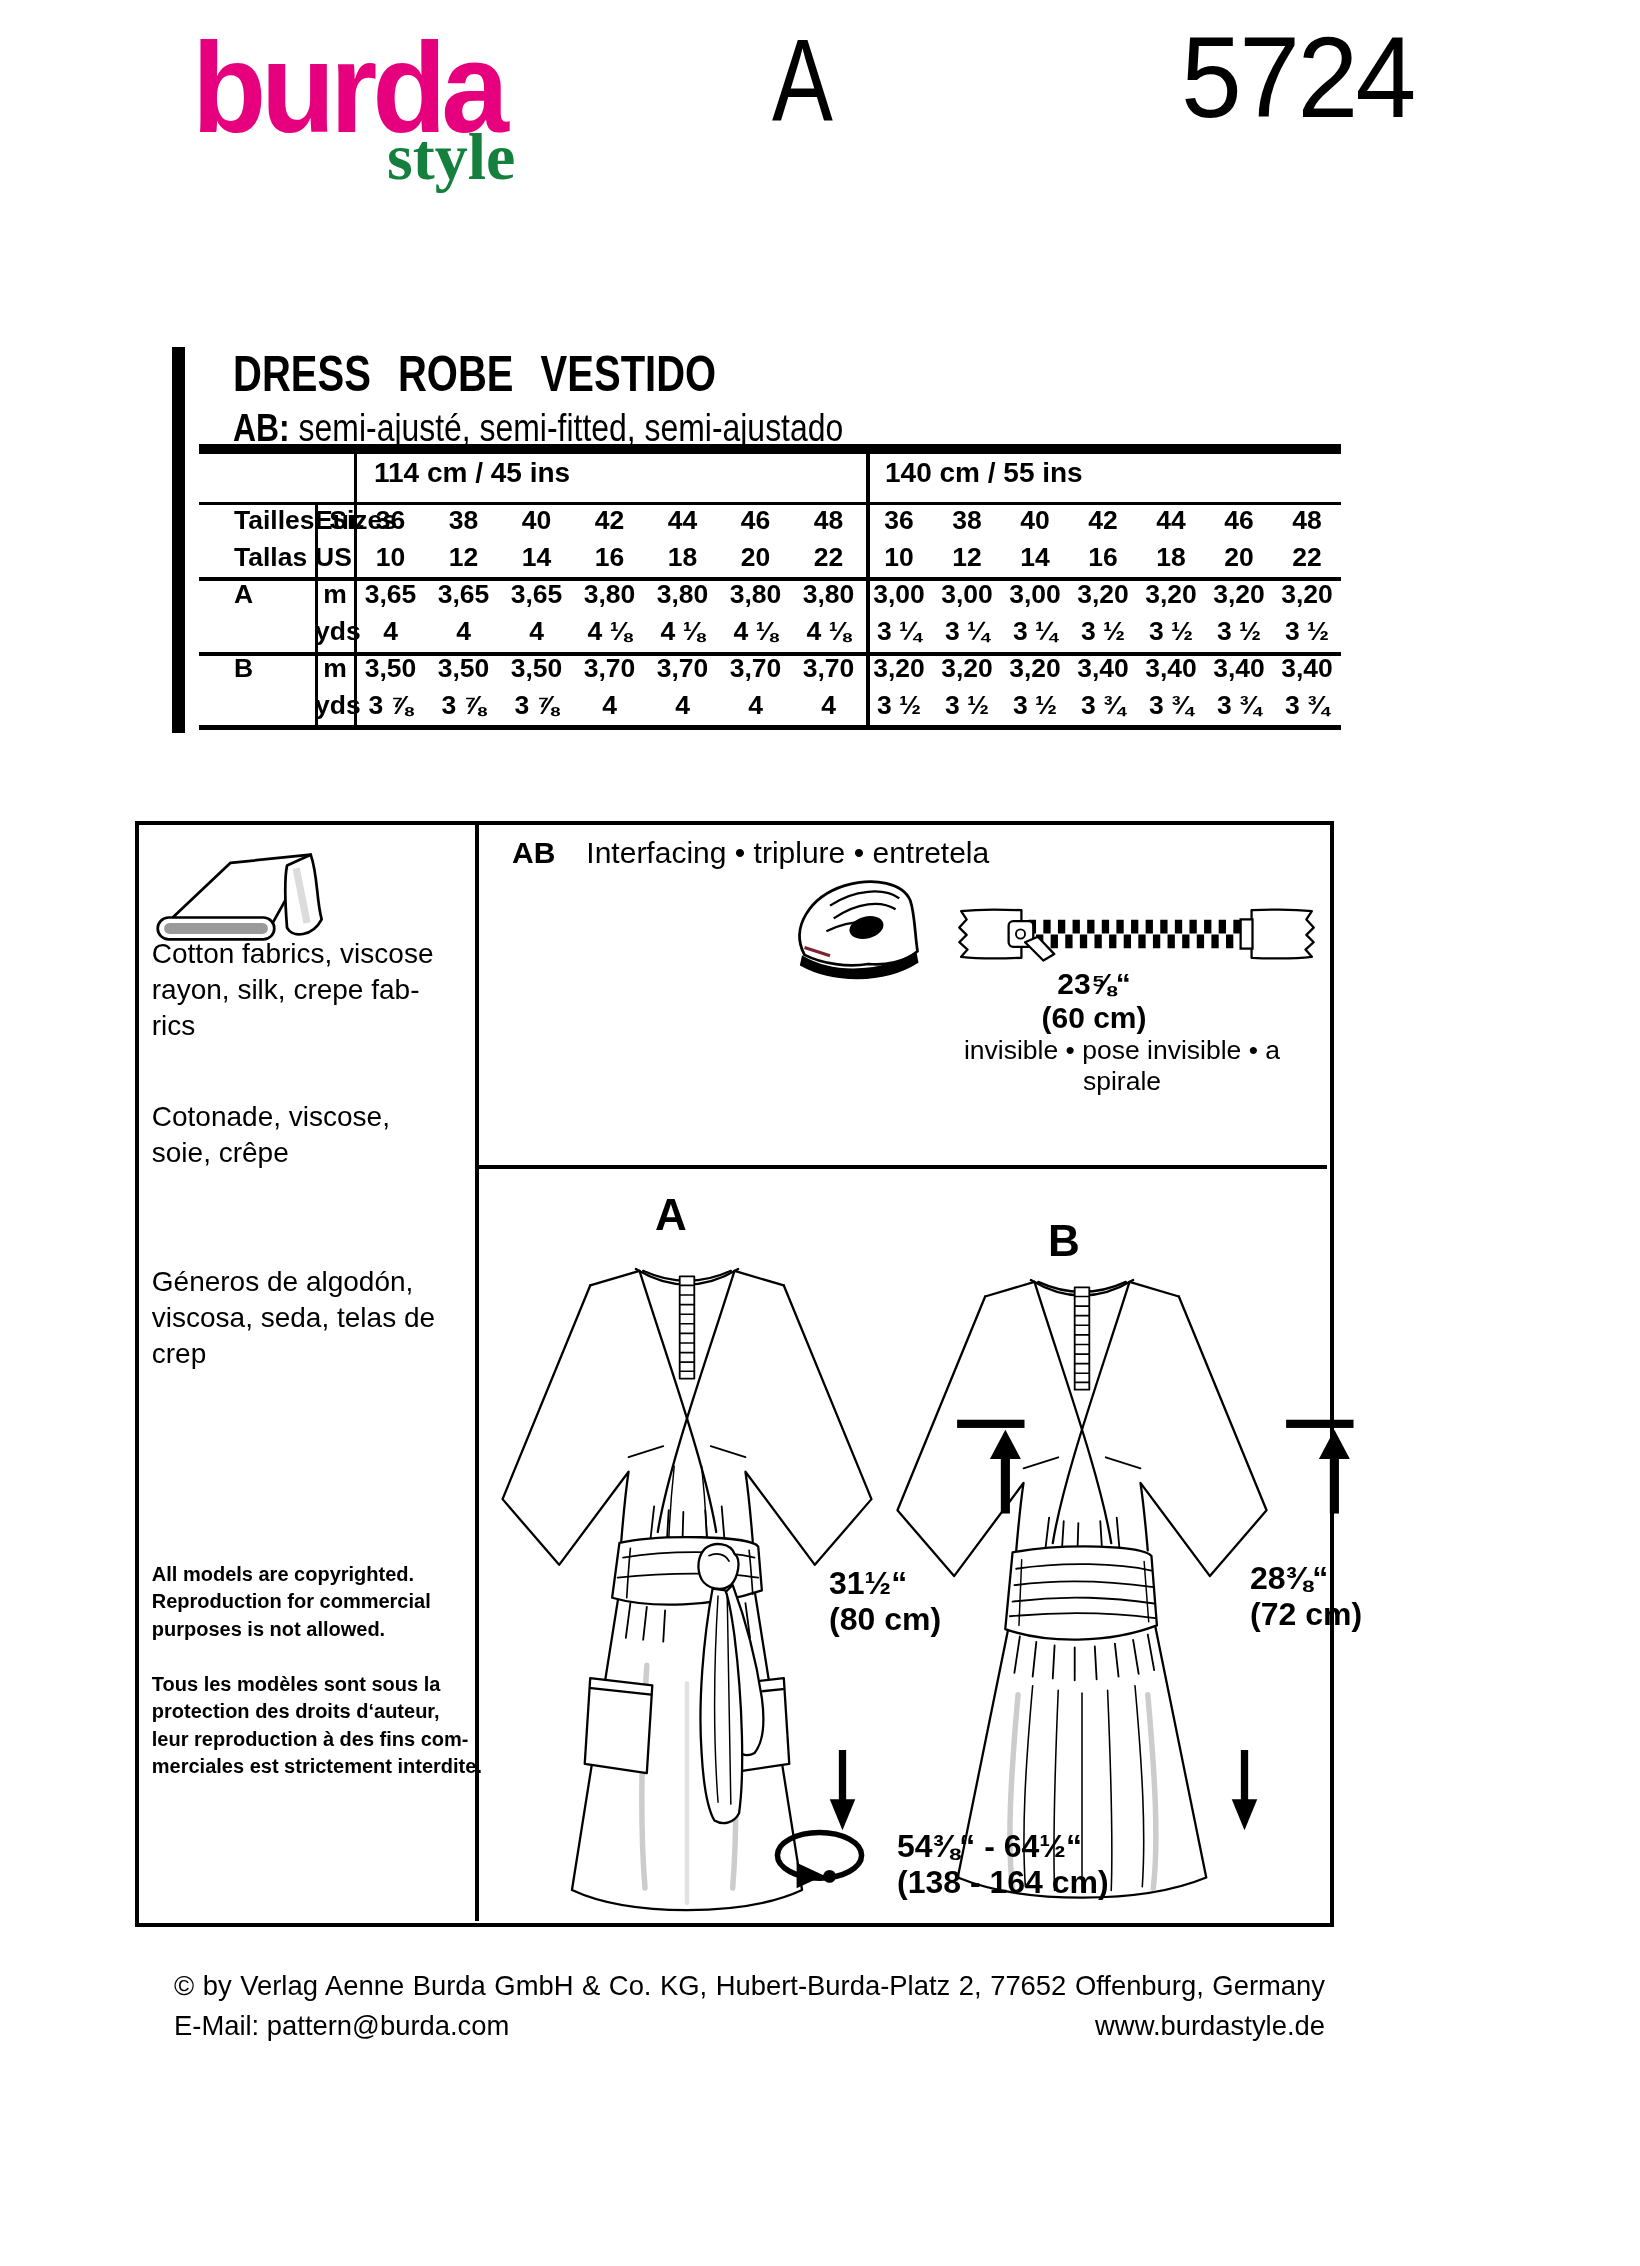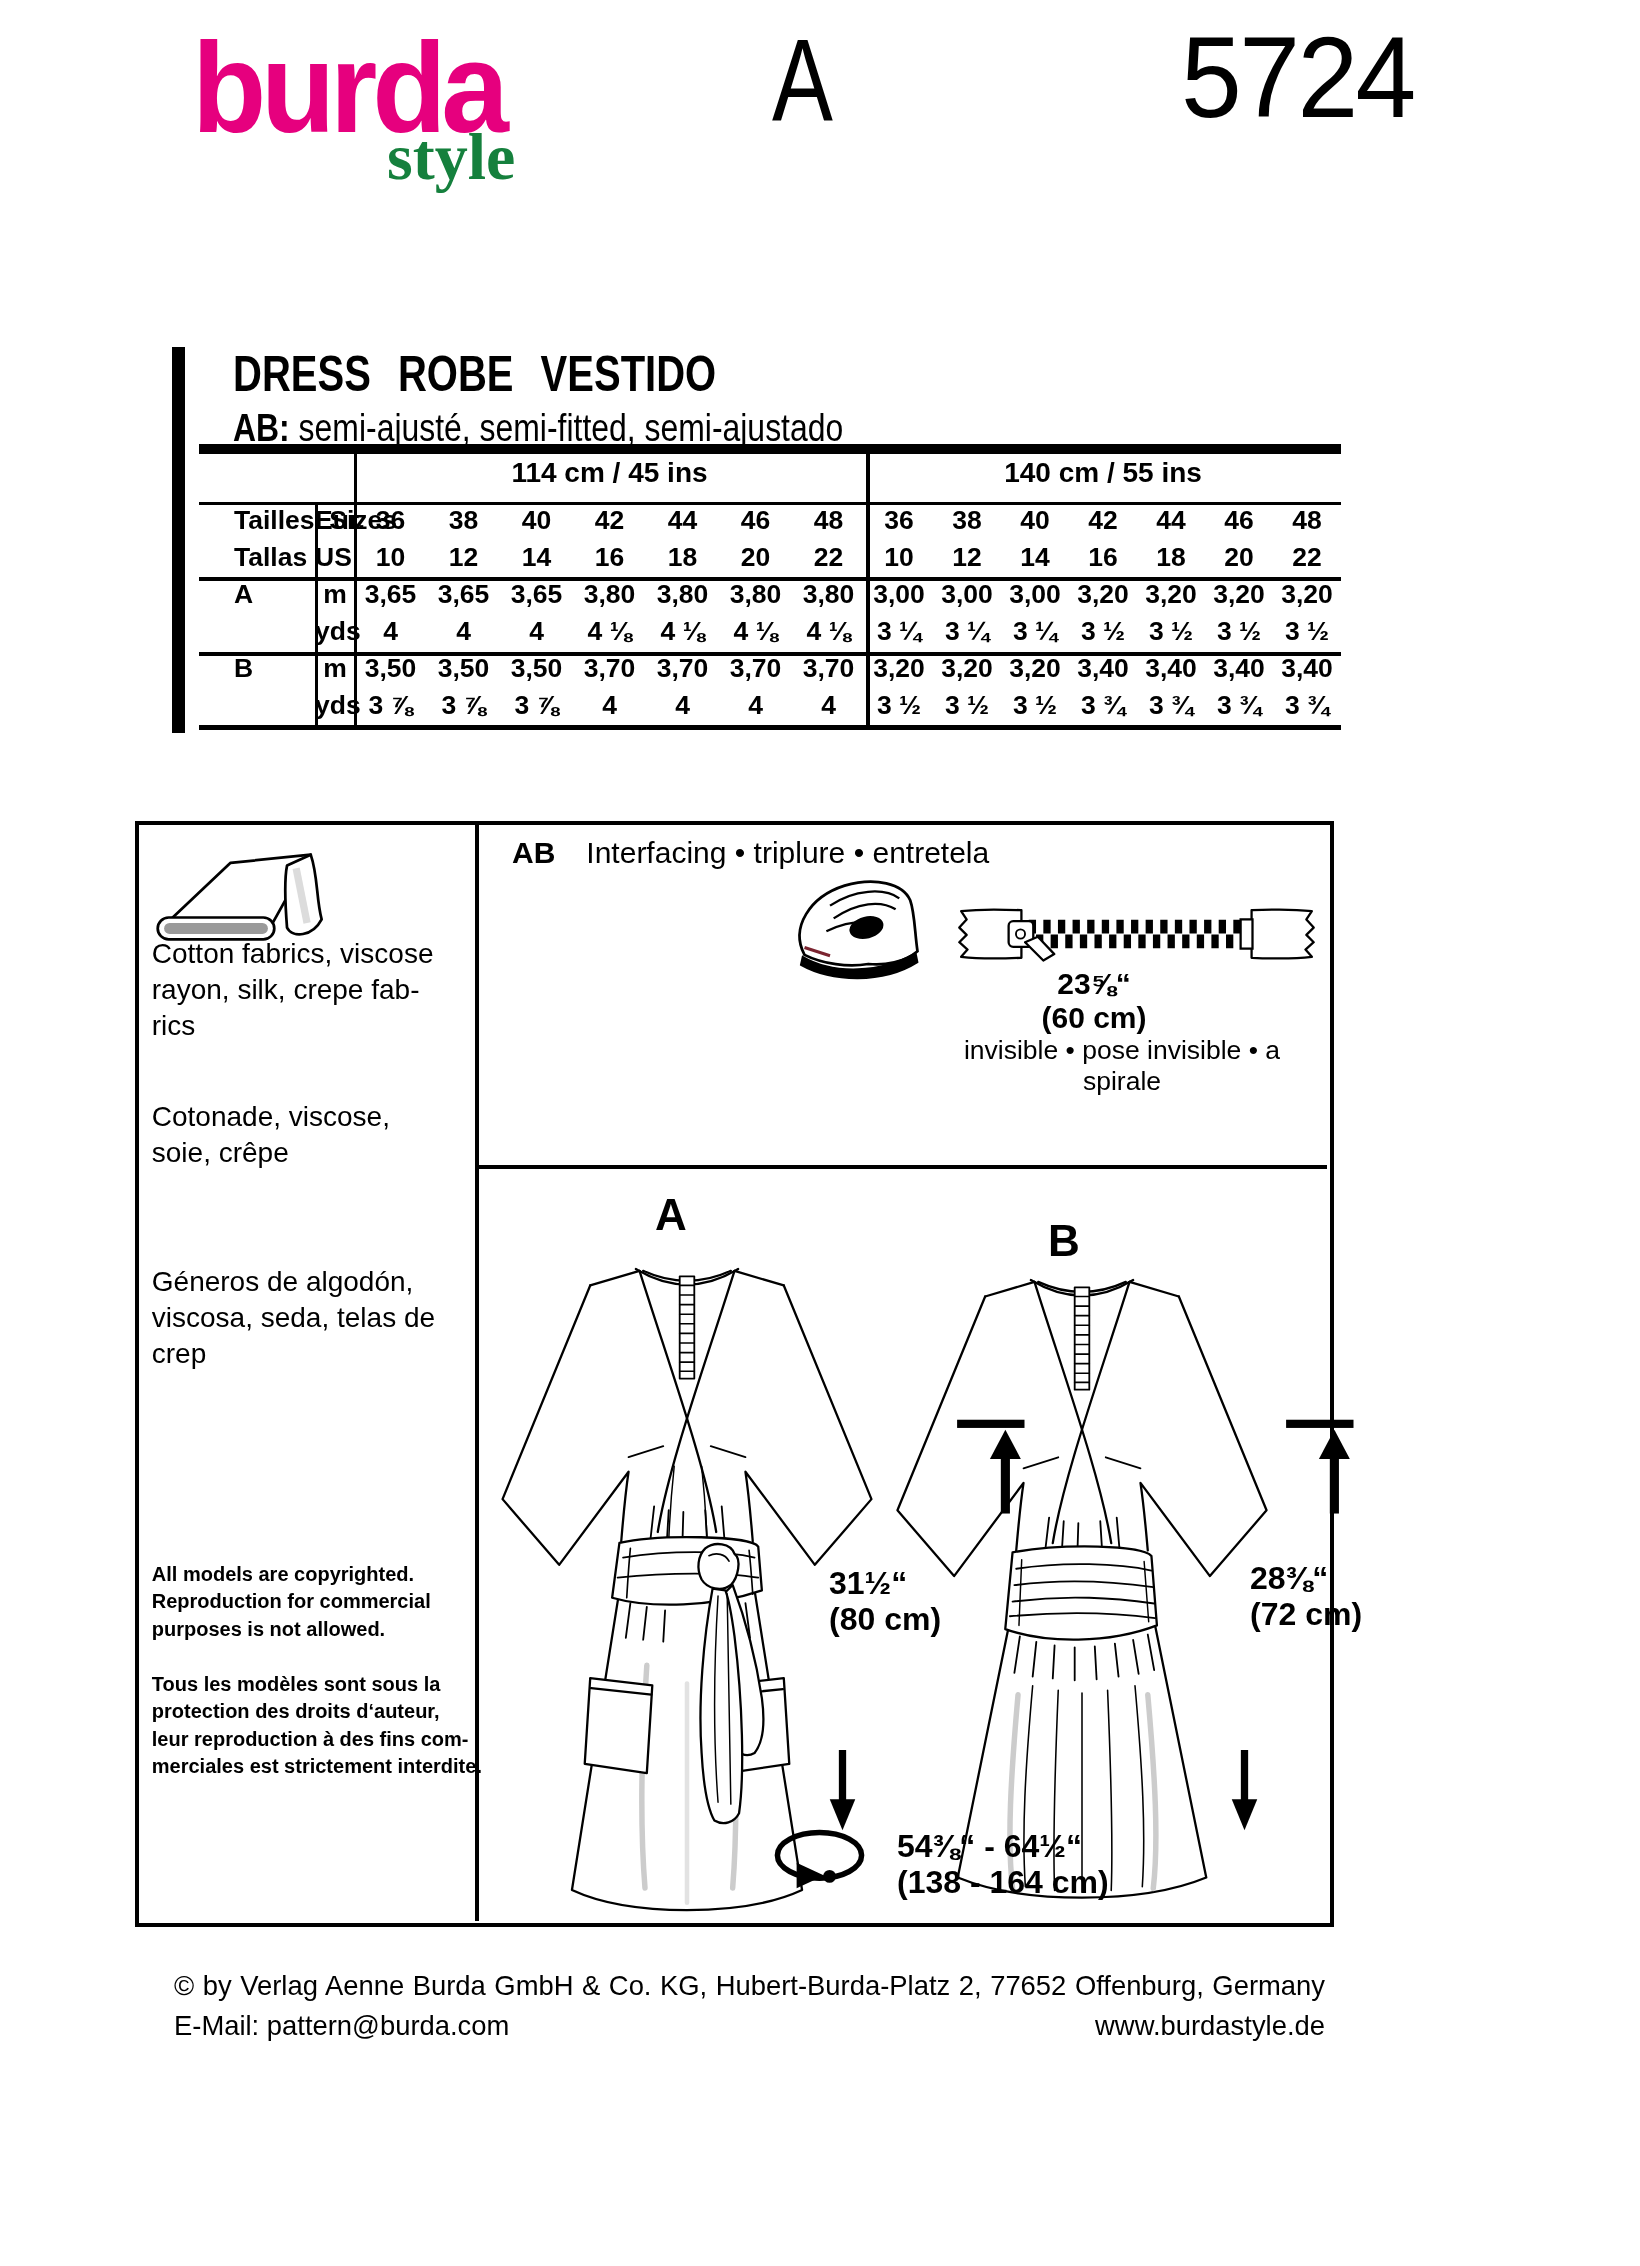--- a/index.html
+++ b/index.html
@@ -28,21 +28,21 @@
   .size-table{left:199px;top:444px;width:1142px;height:285px;font-weight:bold;}
   .st-line{position:absolute;left:0;width:100%;background:#000;}
   .st-vline{position:absolute;background:#000;}
   .st-grid{position:absolute;left:0;top:0;width:1142px;display:grid;
            grid-template-columns:116px 39px repeat(7,73px) repeat(7,68px);
            grid-template-rows:58px repeat(6,37px);align-items:center;}
   .st-grid div{font-size:26.5px;line-height:1;}
   .cell-c{text-align:center;}
   .cell-l{text-align:left;padding-left:35px;white-space:pre;}
   .cell-r{text-align:right;padding-right:7.3px;}
-  .st-wide{font-size:28px !important;text-align:center;}
+  .st-wide{font-size:28px !important;padding-left:20px;}
   .span114{grid-column:3/10;}
   .span140{grid-column:10/17;}
   .corner{grid-column:1/3;}
 
   
   .main-box{left:135px;top:821px;width:1199px;height:1106px;border:4.6px solid #000;box-sizing:border-box;}
   .v-divider{left:336px;top:0;width:3.7px;height:1096px;background:#000;}
   .h-divider{left:340px;top:340px;width:848px;height:3.7px;background:#000;}
 
   .fab-text{font-size:28px;line-height:36px;white-space:nowrap;}

